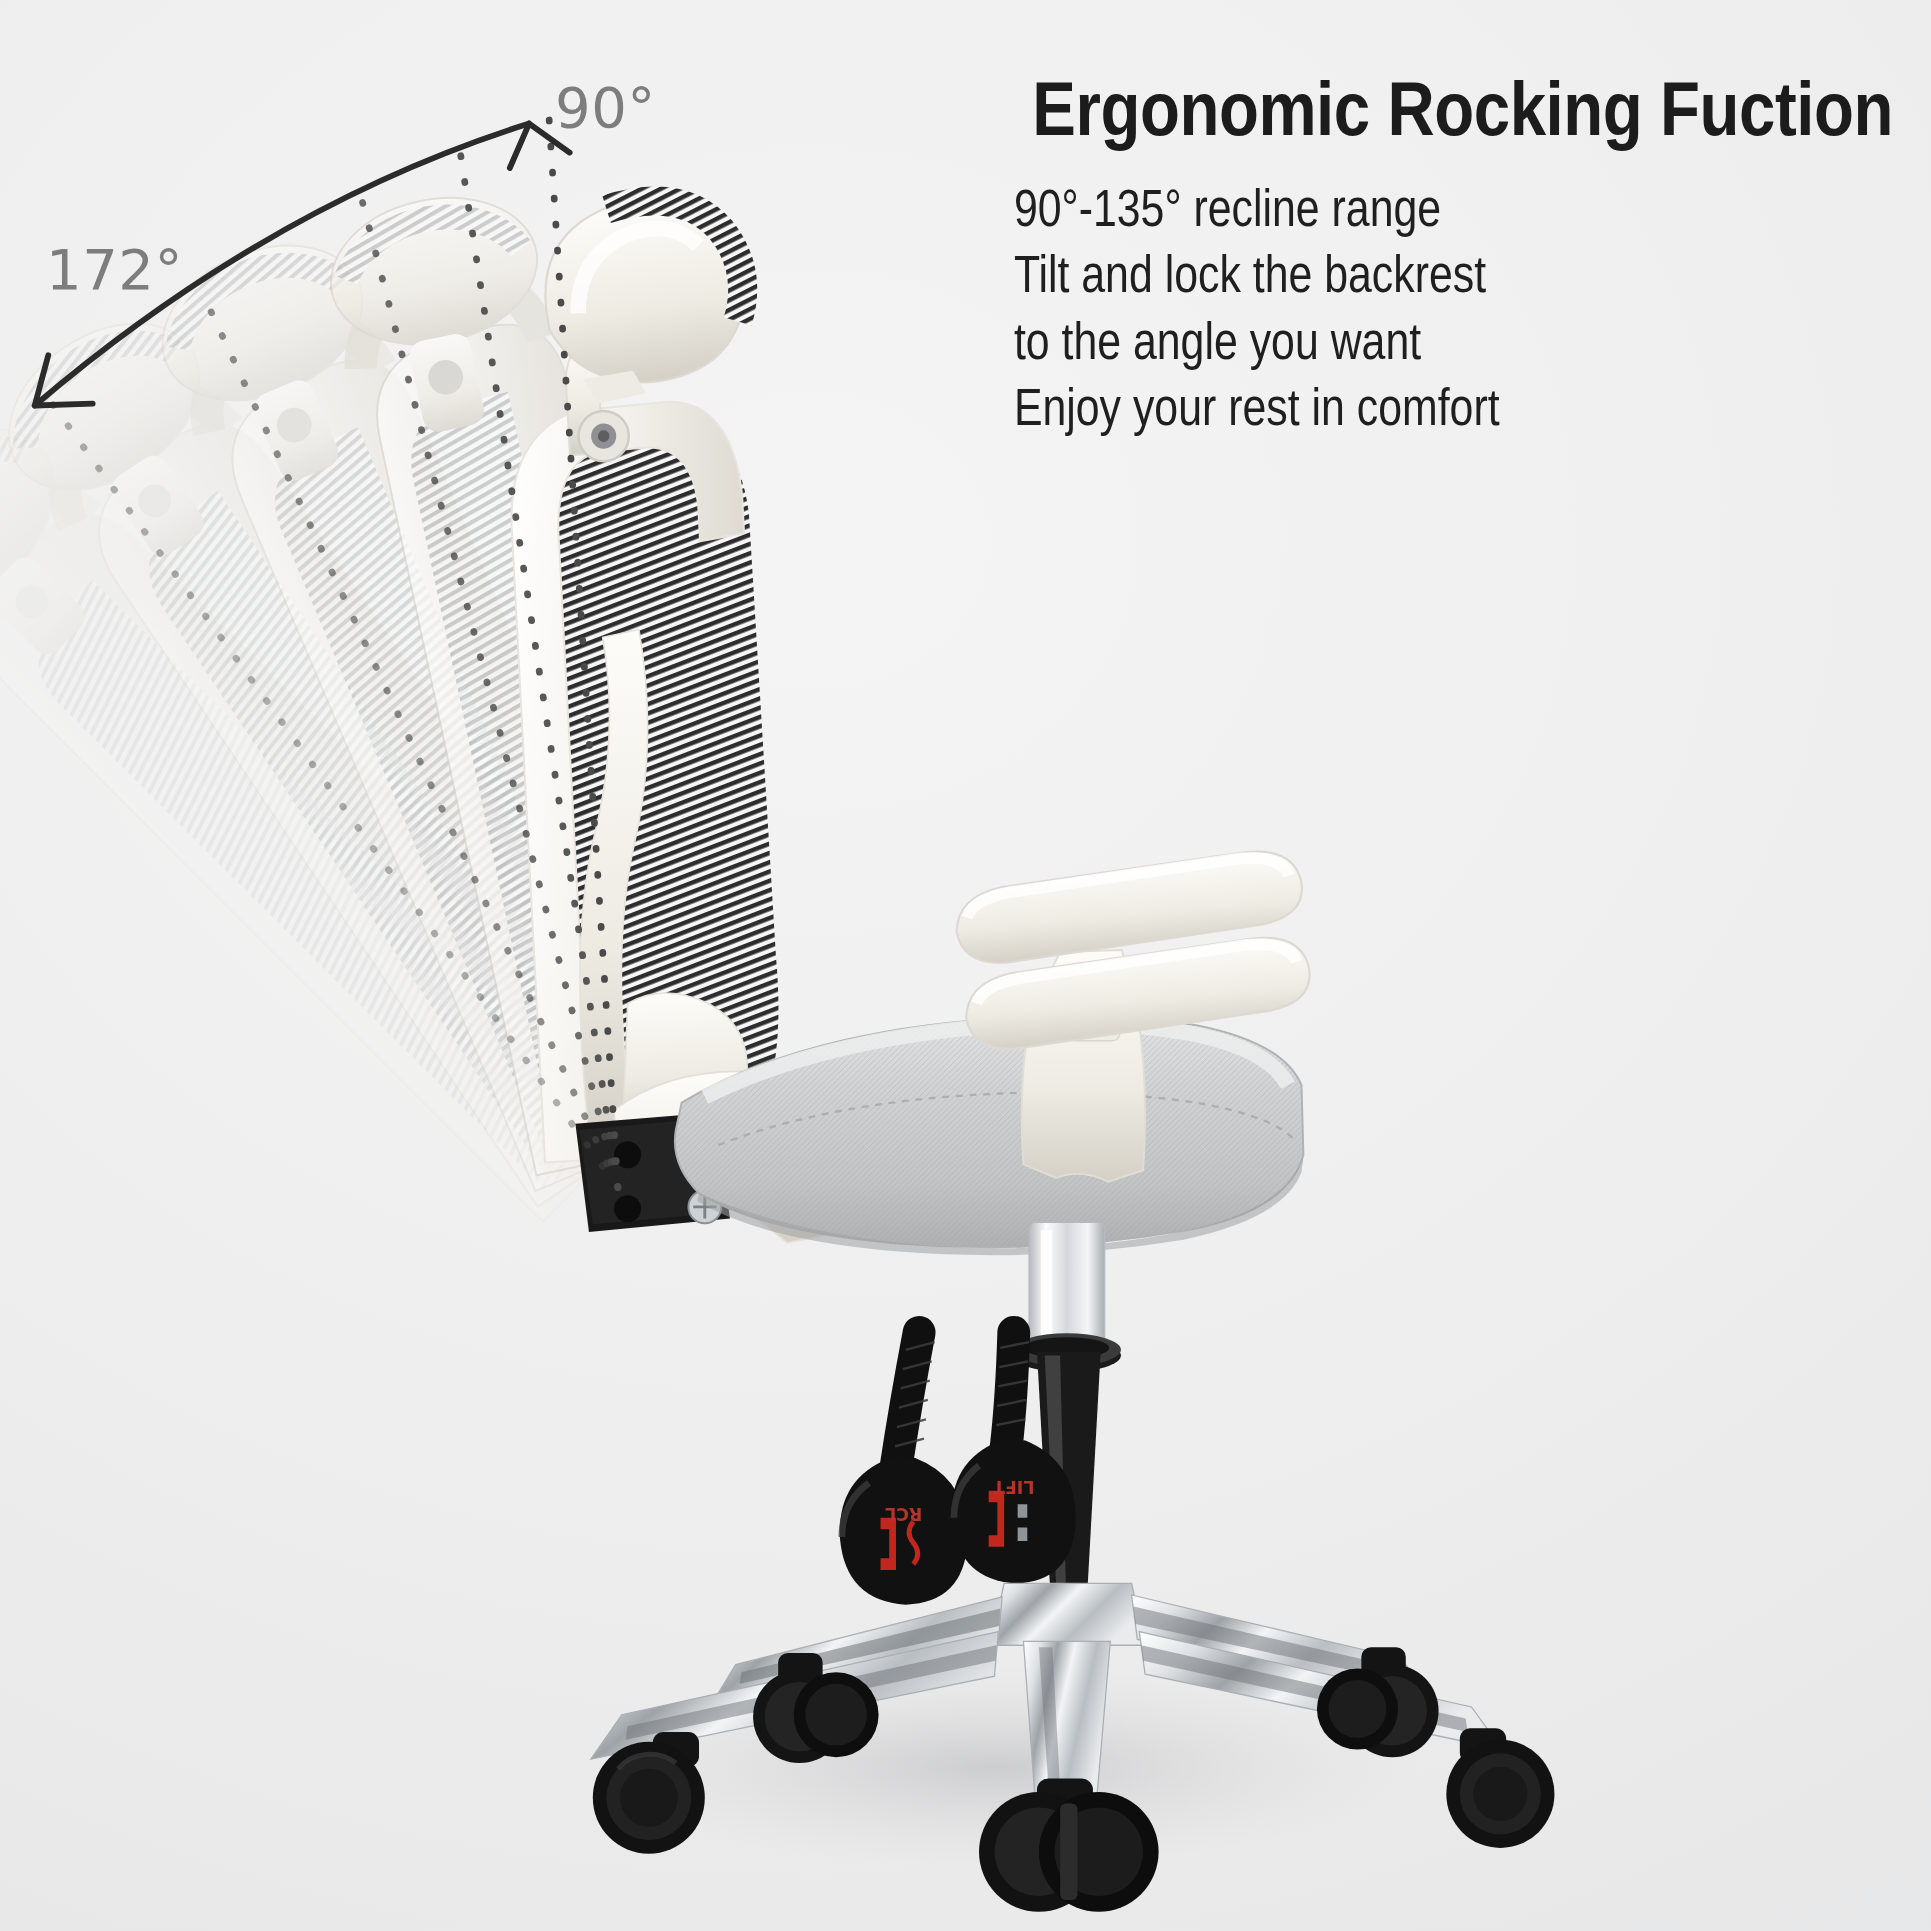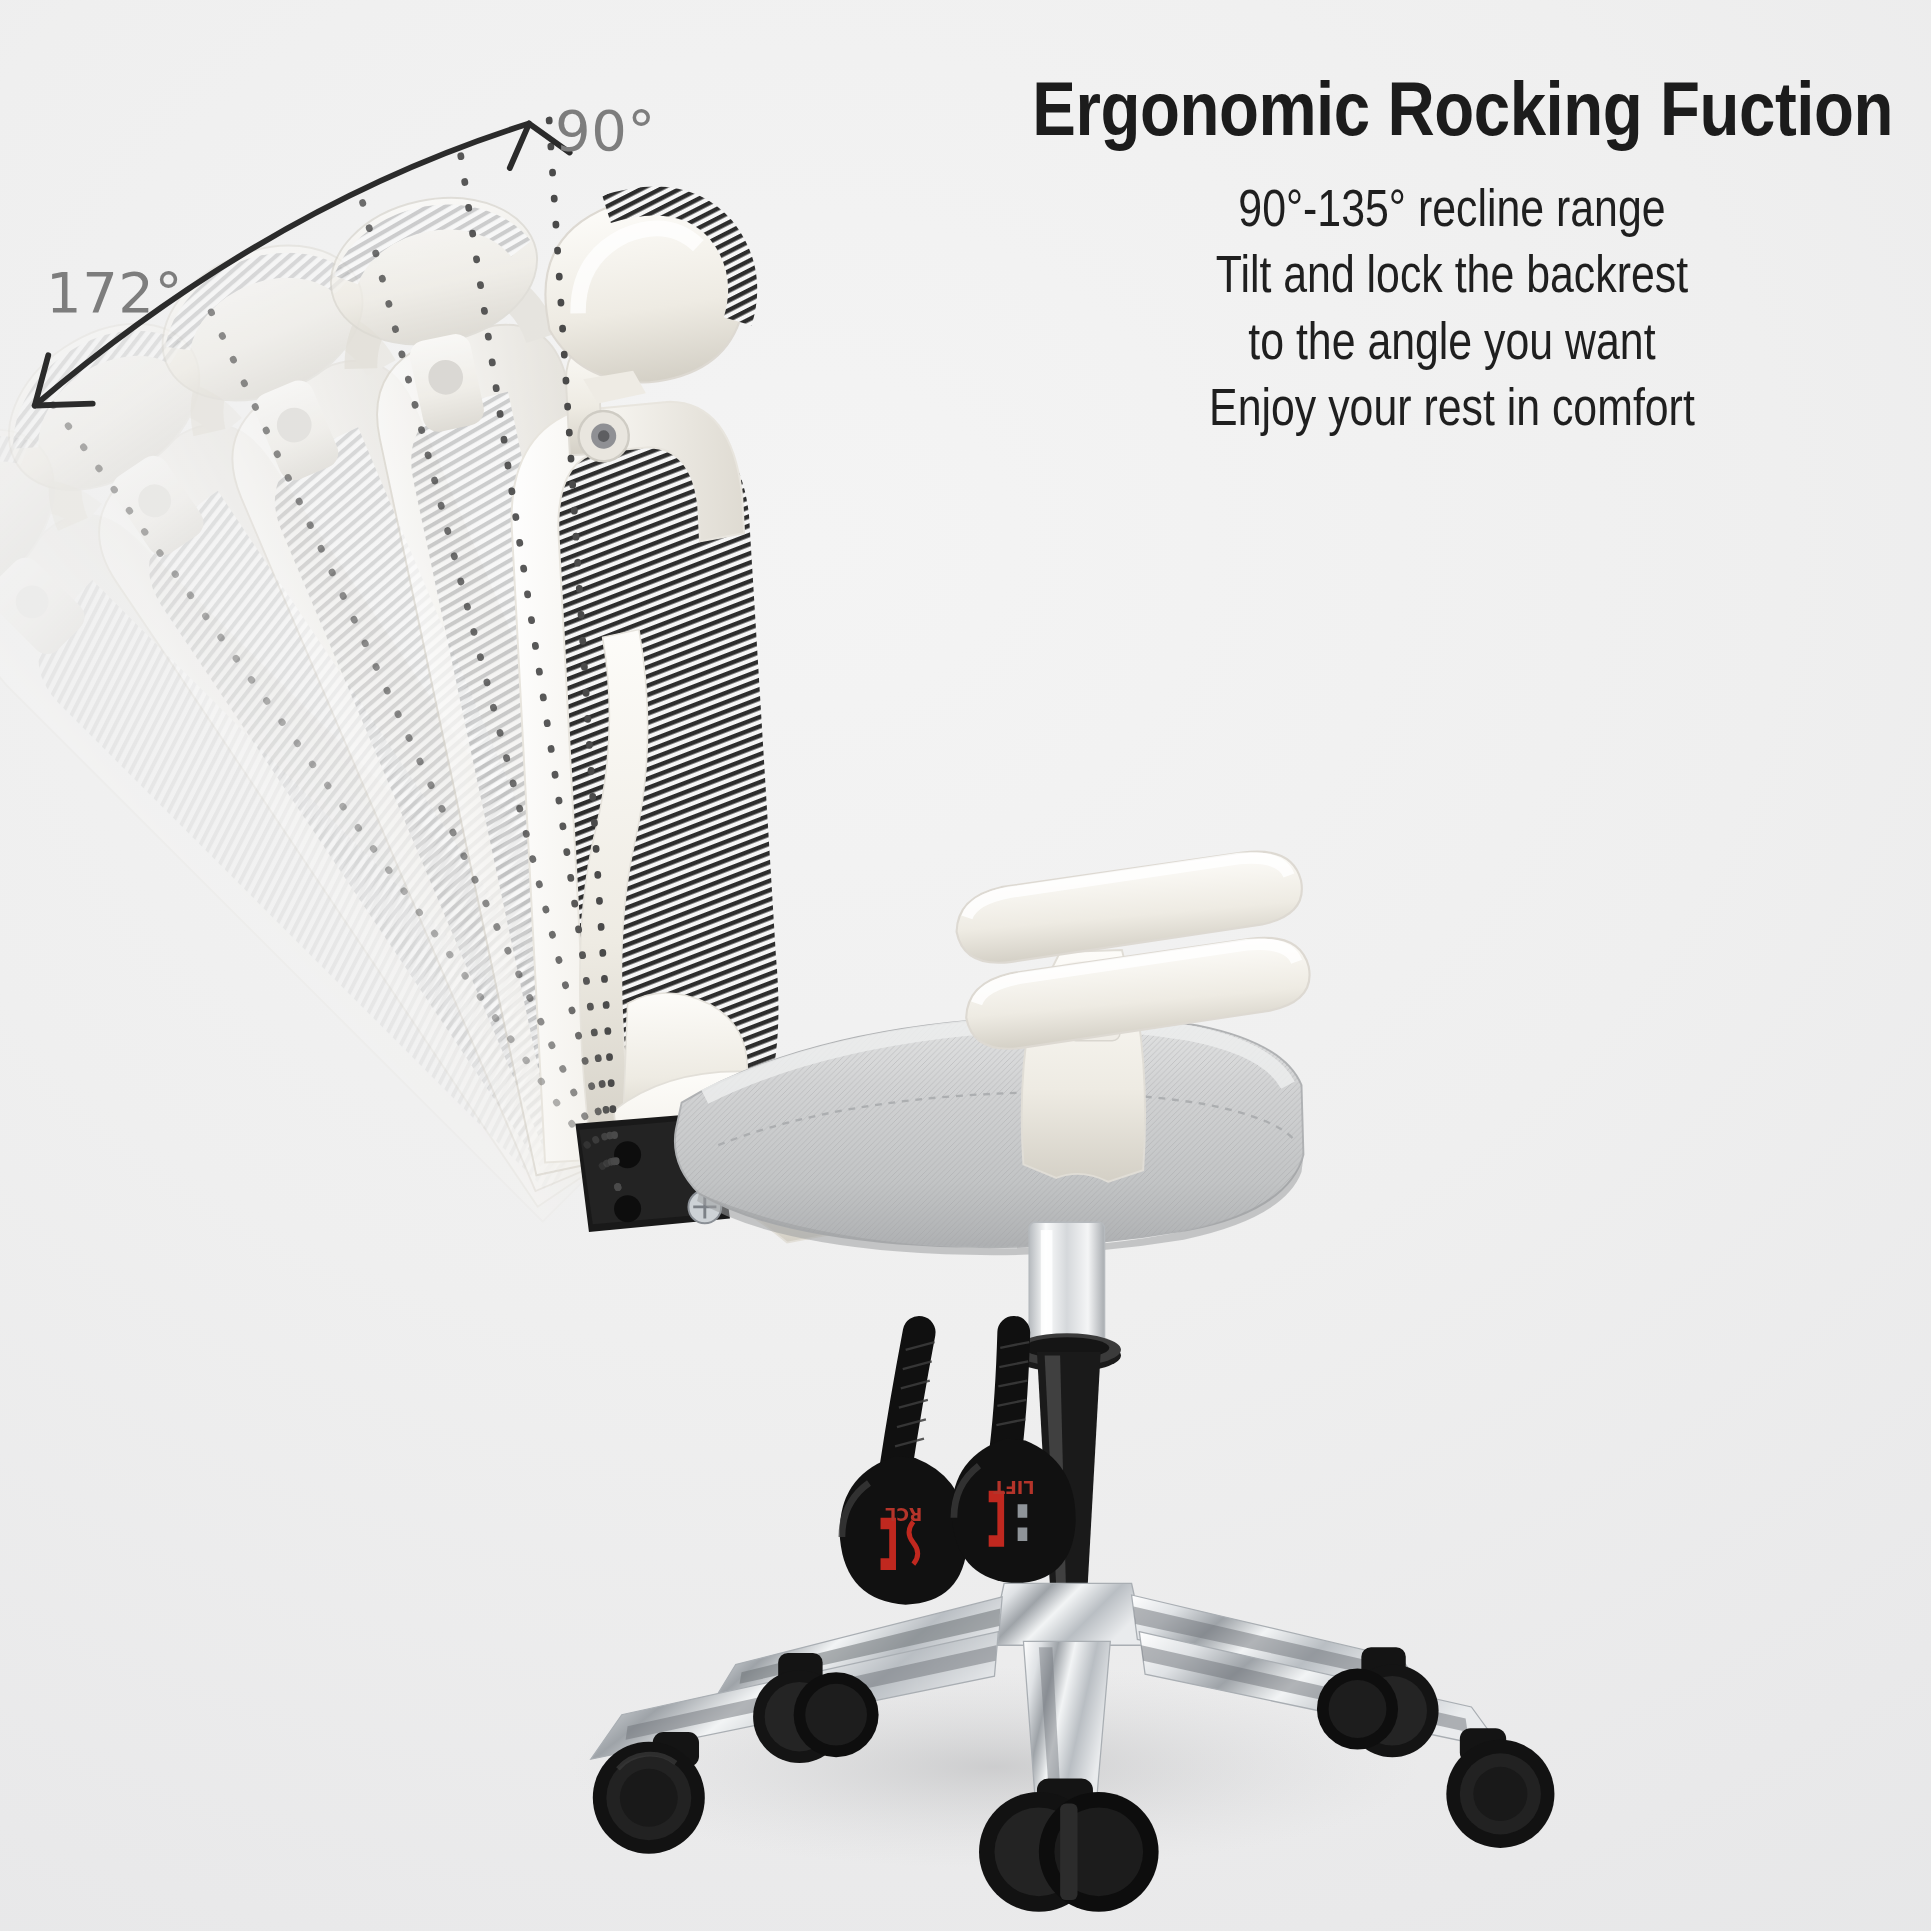--- a/index.html
+++ b/index.html
@@ -32,21 +32,21 @@
     color: #1c1c1c;
     transform: scaleX(0.86);
     transform-origin: 100% 50%;
     white-space: nowrap;
   }
   #subcopy {
     position: absolute;
     right: 41px;
     top: 176px;
     width: 1043px;
-    text-align: center;
+    text-align: left;
     font-family: "Liberation Sans Narrow", "Liberation Sans", sans-serif;
     font-weight: 400;
     font-size: 51px;
     line-height: 1.30;
     color: #1f1f1f;
   }
   #subcopy .ln {
     display: block;
     transform: scaleX(0.84);
     transform-origin: 100% 50%;
@@ -55,21 +55,20 @@
 
   
   .angle-label {
     position: absolute;
     font-family: "DejaVu Sans", sans-serif;
     font-weight: 400;
     font-size: 56px;
     color: #7d7d7d;
     letter-spacing: 0.5px;
     white-space: nowrap;
-    margin-top: 23px;
   }
   #label-90  { left: 555px; top: 75px; }
   #label-135 { left: 46px;  top: 237px; }
 
   
   #diagram, #chair {
     position: absolute;
     left: 0; top: 0;
     width: 1931px;
     height: 1931px;

